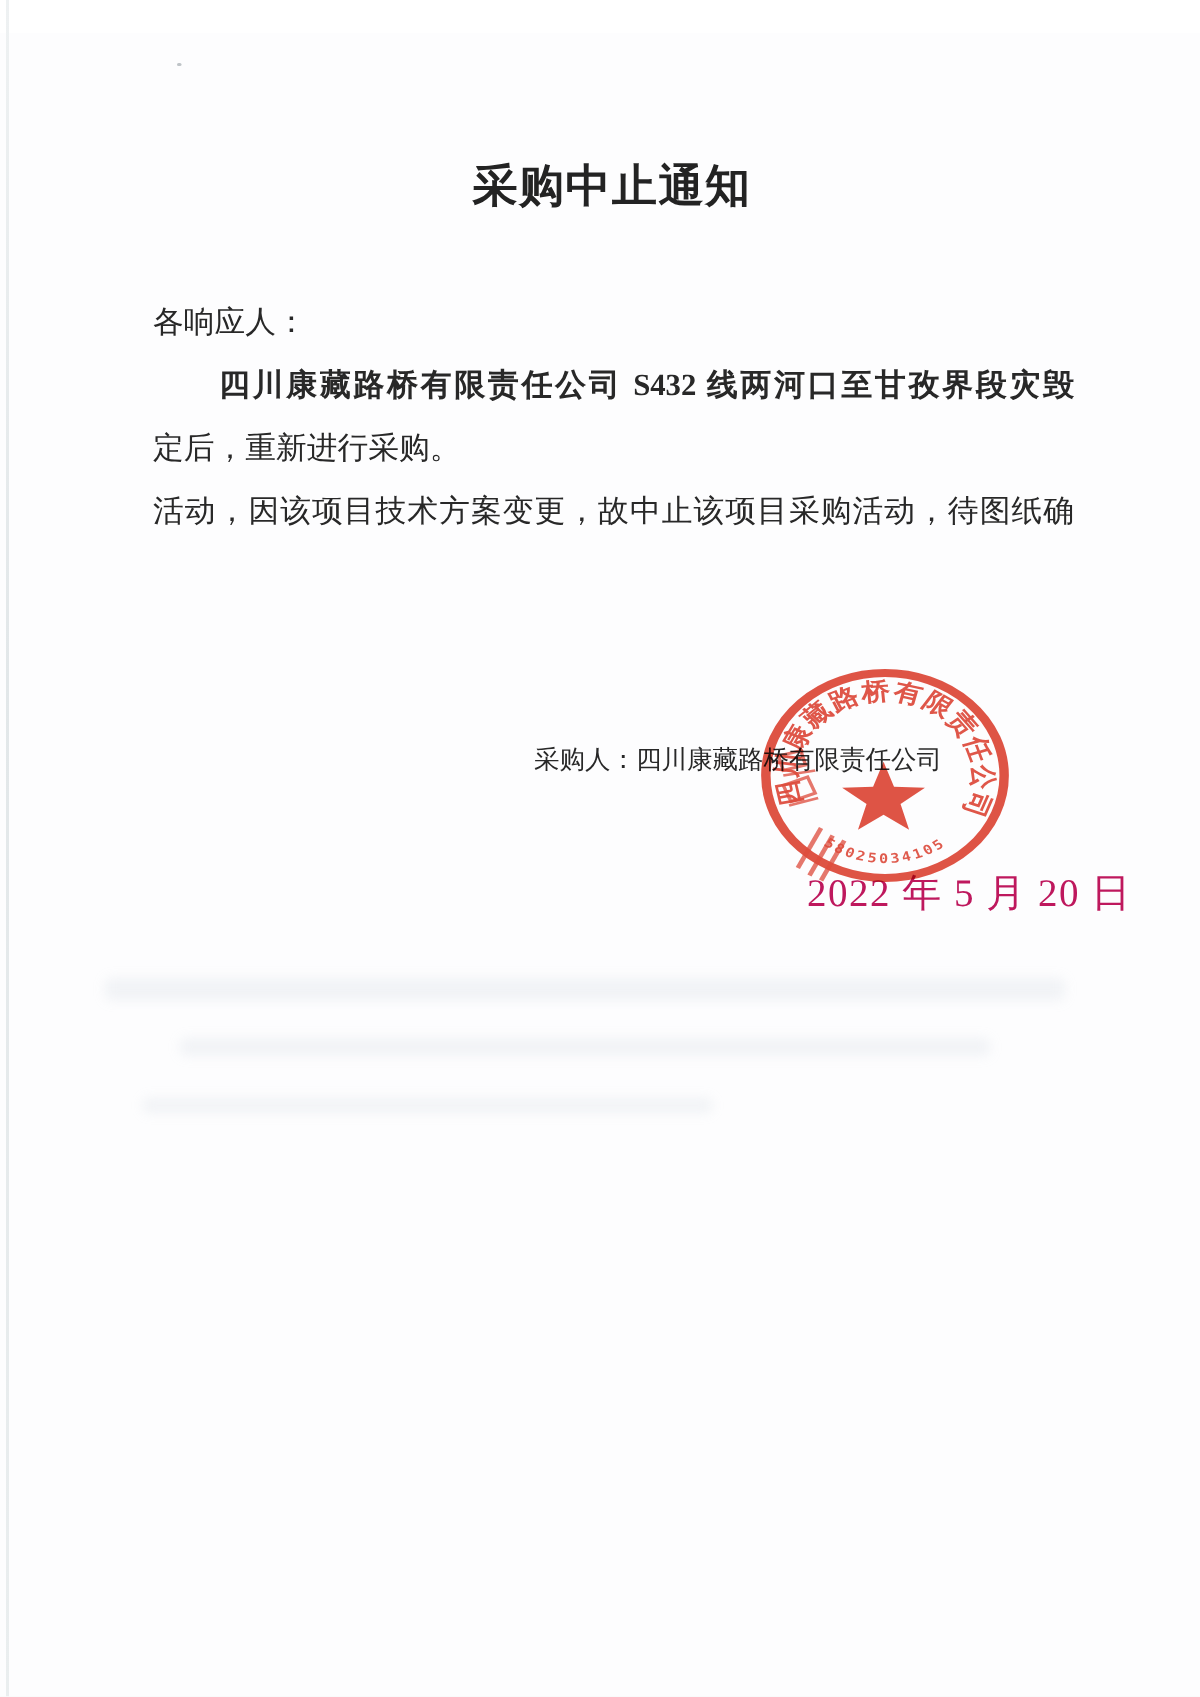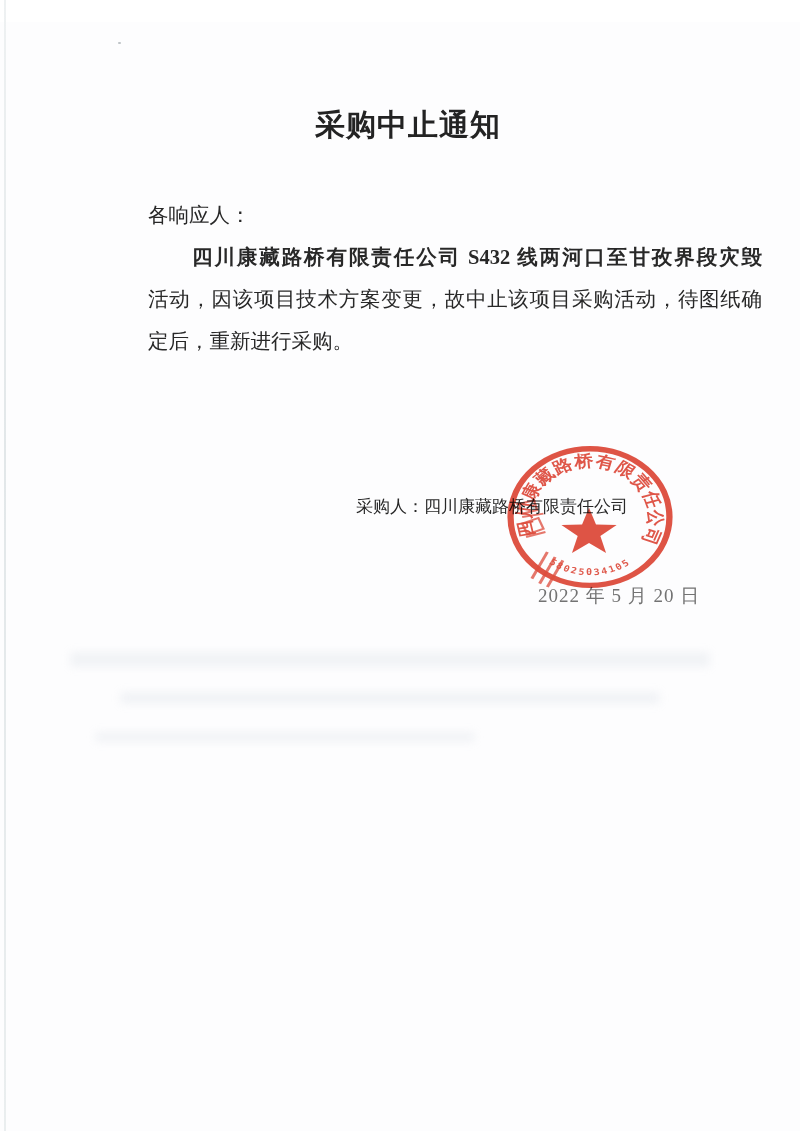--- a/index.html
+++ b/index.html
@@ -30,38 +30,38 @@
   .doc-title {
     position: absolute; top: 105px; left: 0; width: 100%;
     box-sizing: border-box; padding-left: 16px;
     text-align: center;
     font-size: 30px; font-weight: 700;
     color: #232323; letter-spacing: 1px;
     line-height: 40px;
   }
   .content {
     position: absolute; left: 102px; top: 194px; width: 614px;
-    font-size: 20.5px; line-height: 42px; color: #282828; margin-left: 46px;
+    font-size: 20.5px; line-height: 42px; color: #282828;
   }
   .content .line { height: 42px; white-space: nowrap; }
   .content .jline {
     white-space: normal;
     text-align: justify;
     text-align-last: justify;
   }
   .content .indent { text-indent: 44px; font-weight: bold; }
   .content .lastline { text-align-last: left; }
   .sig-line {
     position: absolute; left: 356px; top: 486px;
     font-size: 17px; line-height: 42px; color: #282828;
     white-space: nowrap;
   }
   .date-line {
     position: absolute; left: 538px; top: 575px;
-    font-size: 19px; line-height: 42px; color: #737373;
+    font-size: 26px; line-height: 42px; color: #be185d;
     letter-spacing: 1px; white-space: nowrap;
   }
   .stamp {
     position: absolute; left: 497px; top: 437px;
     width: 186px; height: 160px;
     mix-blend-mode: multiply;
     opacity: 0.92;
   }
   .ghost-bar {
     position: absolute;
@@ -80,22 +80,22 @@
 
   <div class="top-band"></div>
   <div class="page-edge-line"></div>
   <div class="scan-speck"></div>
 
   <div class="doc-title">采购中止通知</div>
 
   <div class="content">
     <div class="line">各响应人：</div>
     <div class="line jline indent">四川康藏路桥有限责任公司 S432 线两河口至甘孜界段灾毁</div>
+    <div class="line jline lastline">定后，重新进行采购。</div>
     <div class="line jline">活动，因该项目技术方案变更，故中止该项目采购活动，待图纸确</div>
-    <div class="line jline lastline">定后，重新进行采购。</div>
   </div>
 
   <div class="sig-line">采购人：四川康藏路桥有限责任公司</div>
 
   <div class="date-line">2022 年 5 月 20 日</div>
 
   <div class="ghost-bar ghost-1"></div>
   <div class="ghost-bar ghost-2"></div>
   <div class="ghost-bar ghost-3"></div>
 

